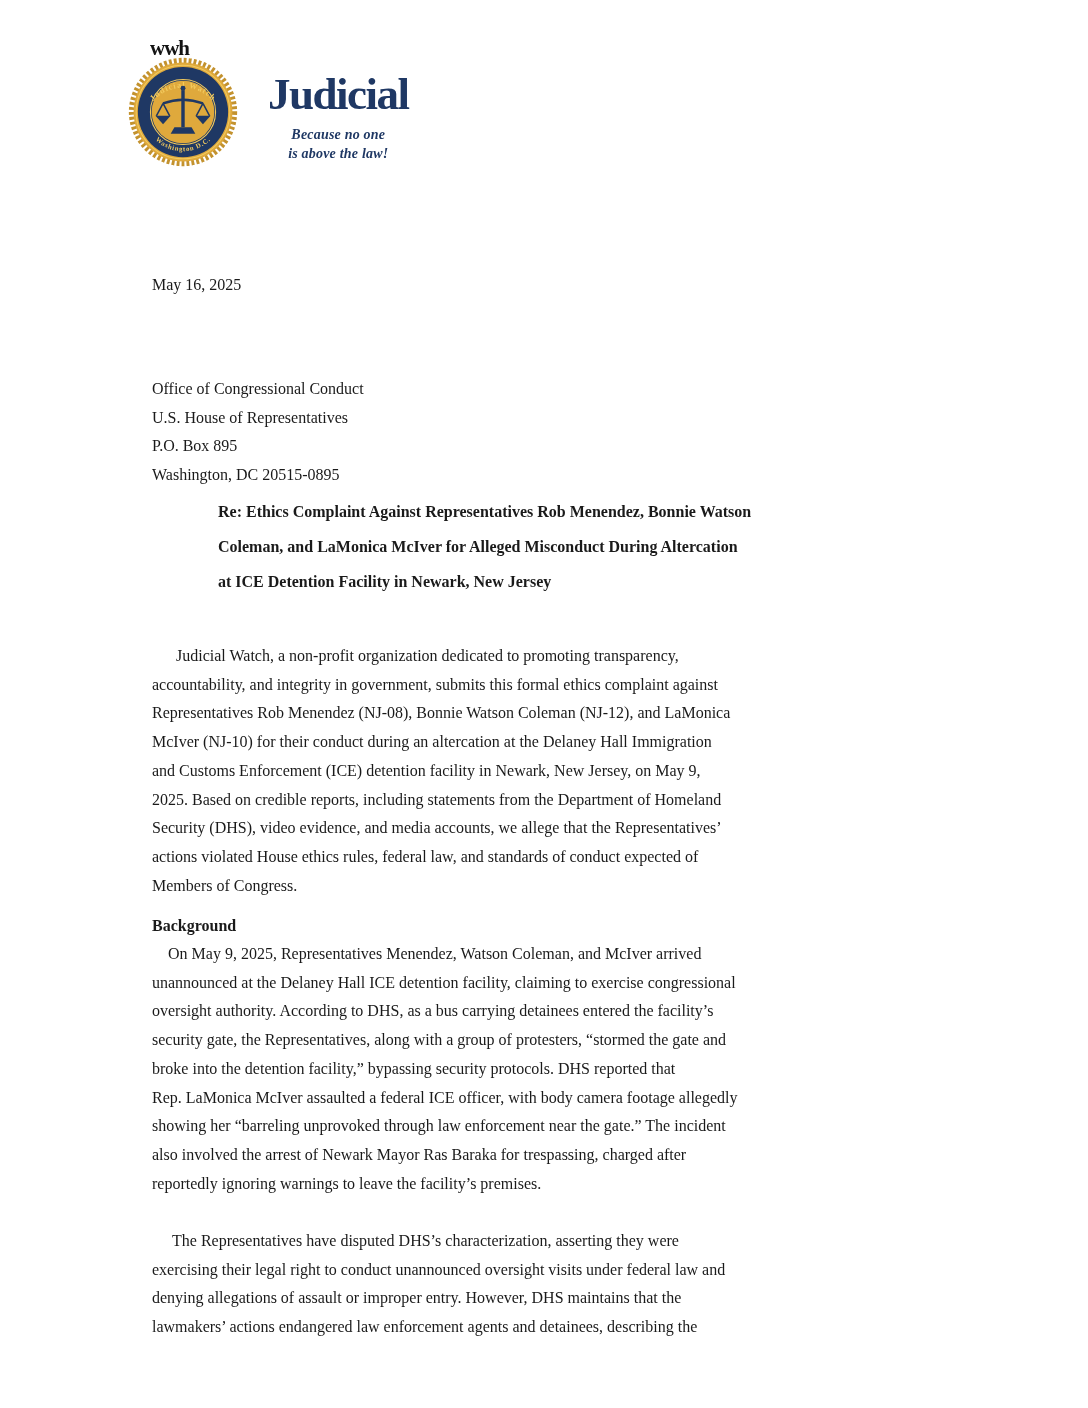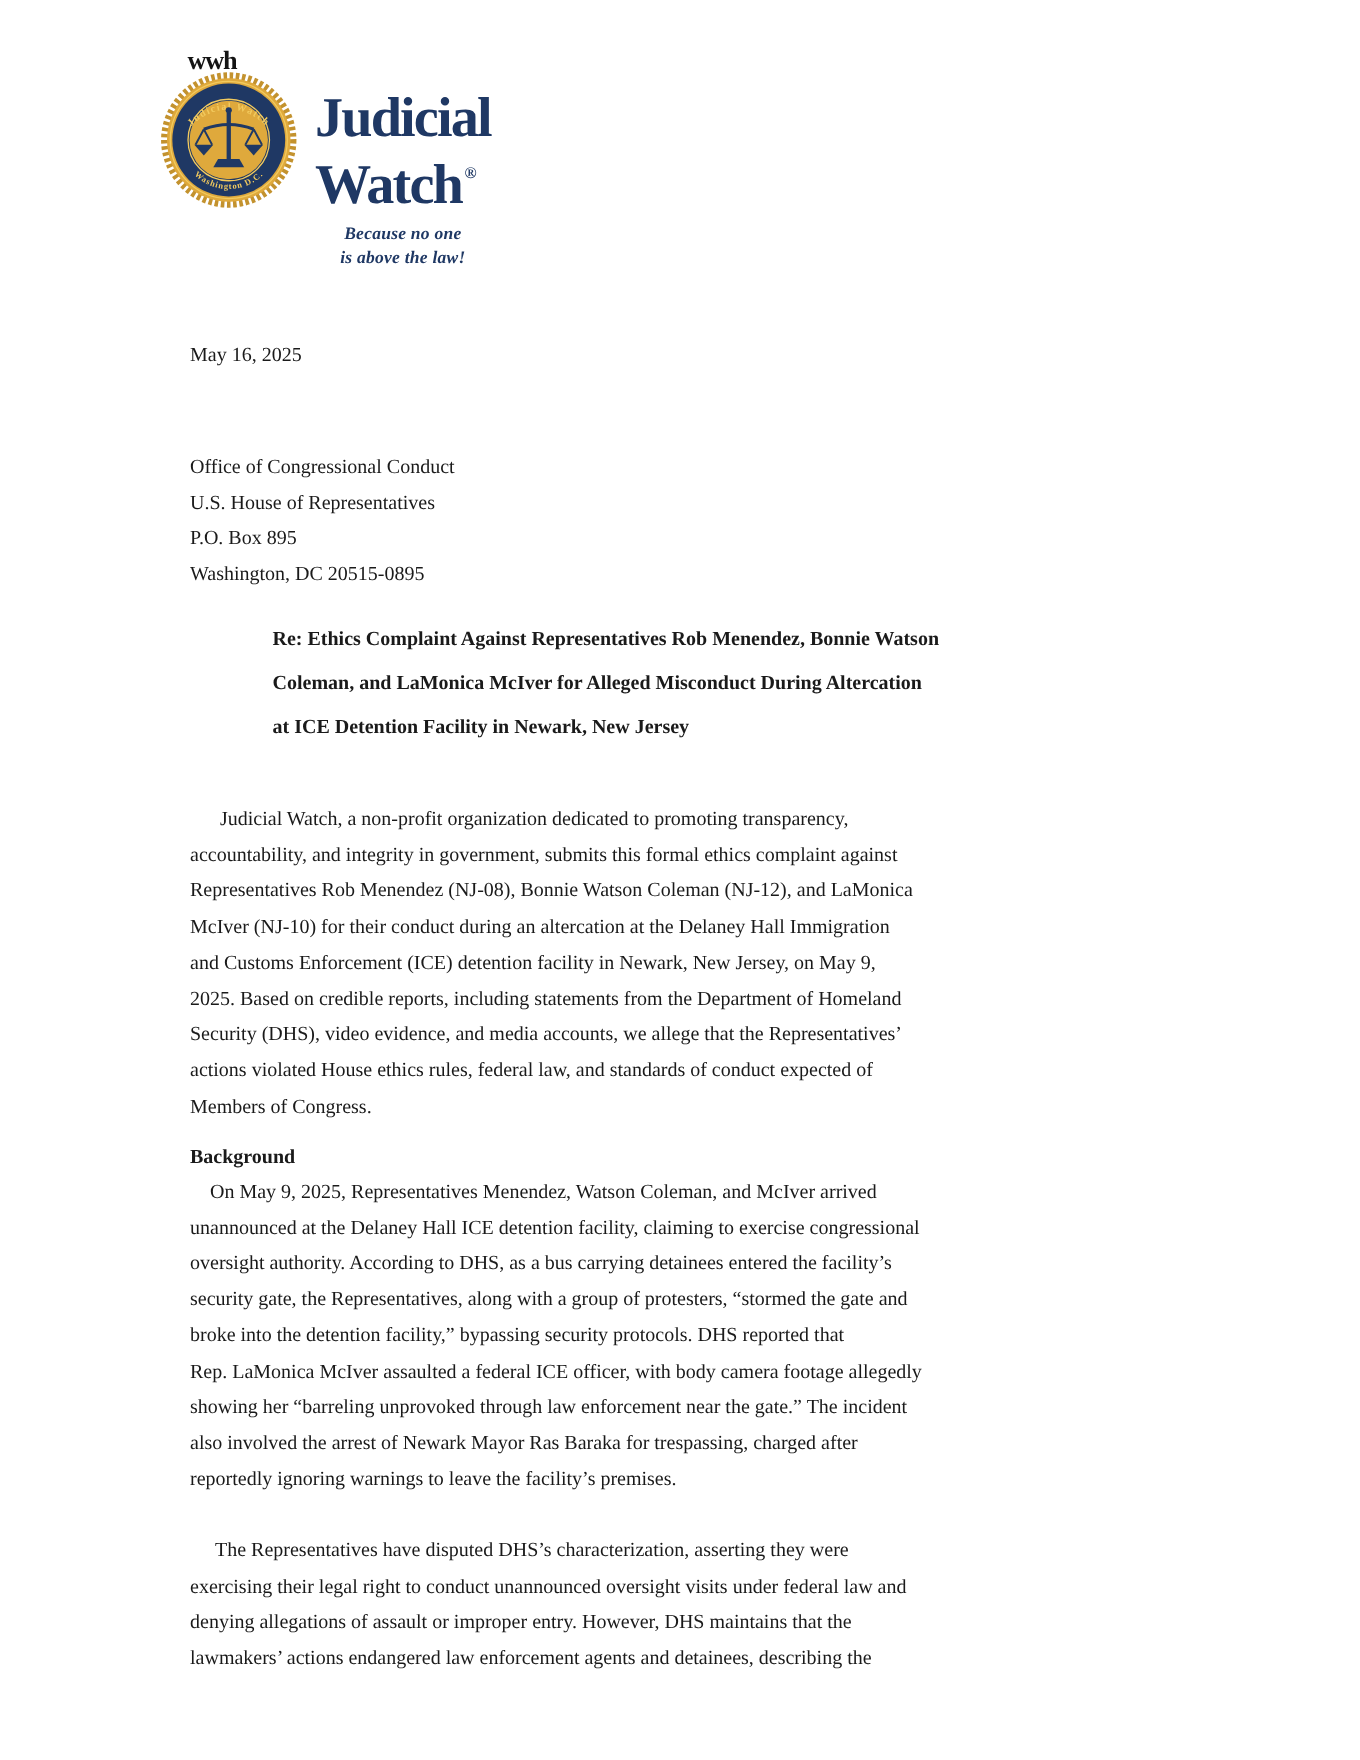--- a/index.html
+++ b/index.html
@@ -10,41 +10,41 @@
     background:var(--paper); overflow:hidden;
     font-family:"Liberation Serif", serif; color:var(--ink);text-decoration:underline;
   }
   .txt {
     position:absolute; left:152px; width:800px;
     font-size:16px; line-height:28.7px; white-space:pre-wrap;
   }
   .bold { font-weight:bold; }
   #date       { top:271px; }
   #byline     { top:316px; }
-  #address    { top:360px; }
+  #address    { top:375px; }
   #subject    { top:494px; left:218px; width:726px; line-height:35px; font-weight:bold; }
   #salutation { top:596px; }
   #para1      { top:642px; }
   #bg-head    { top:912px; }
   #para2      { top:940px; }
   #para3      { top:1227px; }
 
   .stray {
     position:absolute; left:150px; top:36px; z-index:3;
     font-size:21px; font-weight:bold; color:#141414; letter-spacing:-1px;
   }
   .seal { position:absolute; left:126px; top:55px; width:114px; height:114px; z-index:1; }
   .serration { fill:none; stroke:var(--gold-dark); stroke-width:6; stroke-dasharray:3 2.2; }
   .f-gold  { fill:var(--gold); }
   .f-navy  { fill:var(--navy); }
   .thin-ring { fill:none; stroke:var(--gold-light); stroke-width:1.1; }
   .sc-stroke { stroke:var(--navy); fill:none; }
   .ring-text { fill:var(--gold-light); font-family:"Liberation Serif",serif; font-weight:bold; }
 
-  .wordmark { position:absolute; left:252px; top:72px; z-index:2; color:var(--navy); }
+  .wordmark { position:absolute; left:268px; top:72px; z-index:2; color:var(--navy); }
   .wm-line  { font-size:45px; font-weight:bold; line-height:44px; letter-spacing:-1.5px; }
   .reg      { font-size:13px; vertical-align:20px; letter-spacing:0; margin-left:2px; font-weight:bold; }
   .tagline  { margin-top:9px; font-size:14px; font-style:italic; font-weight:bold; line-height:19px; letter-spacing:0.2px;text-align:center; }
 </style>
 </head>
 <body>
 
 <div class="page">
 
   <div class="stray">wwh</div>
@@ -73,21 +73,20 @@
       <path class="sc-stroke" stroke-width="1.6" d="M -21 -9 L -28 4 M -21 -9 L -14 4"></path>
       <path class="f-navy" d="M -29 4 L -13 4 L -21 13 Z"></path>
       <path class="sc-stroke" stroke-width="1.6" d="M 21 -9 L 14 4 M 21 -9 L 28 4"></path>
       <path class="f-navy" d="M 13 4 L 29 4 L 21 13 Z"></path>
       <path class="f-navy" d="M -9 16 L 9 16 L 13 23 L -13 23 Z"></path>
     </g>
   </svg>
 
   <div class="wordmark">
     <div class="wm-line">Judicial</div>
-    <div class="wm-line"><span>Watch</span><span class="reg">®</span></div>
     <div class="tagline">
       <div>Because no one</div>
       <div>is above the law!</div>
     </div>
   </div>
 
   <div class="txt" id="date">May 16, 2025</div>
 
 
   <div class="txt" id="address">Office of Congressional Conduct

